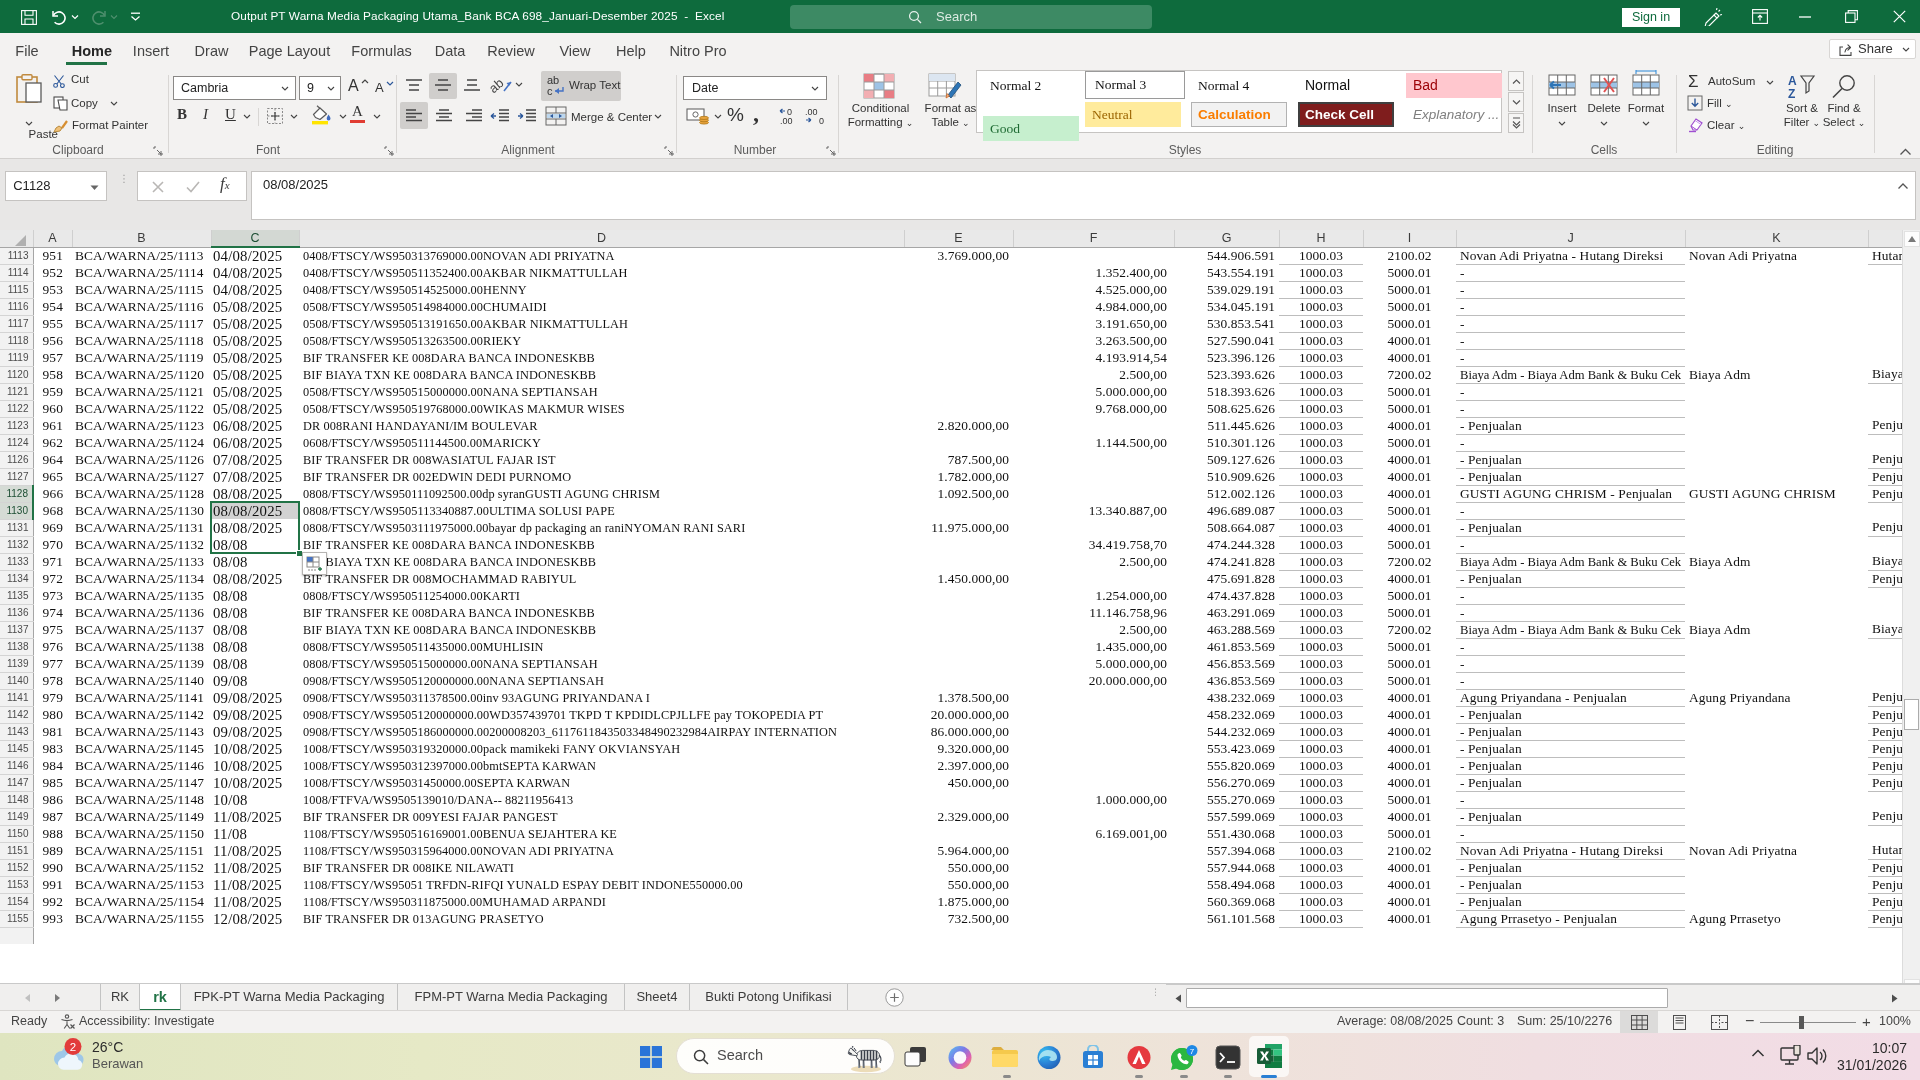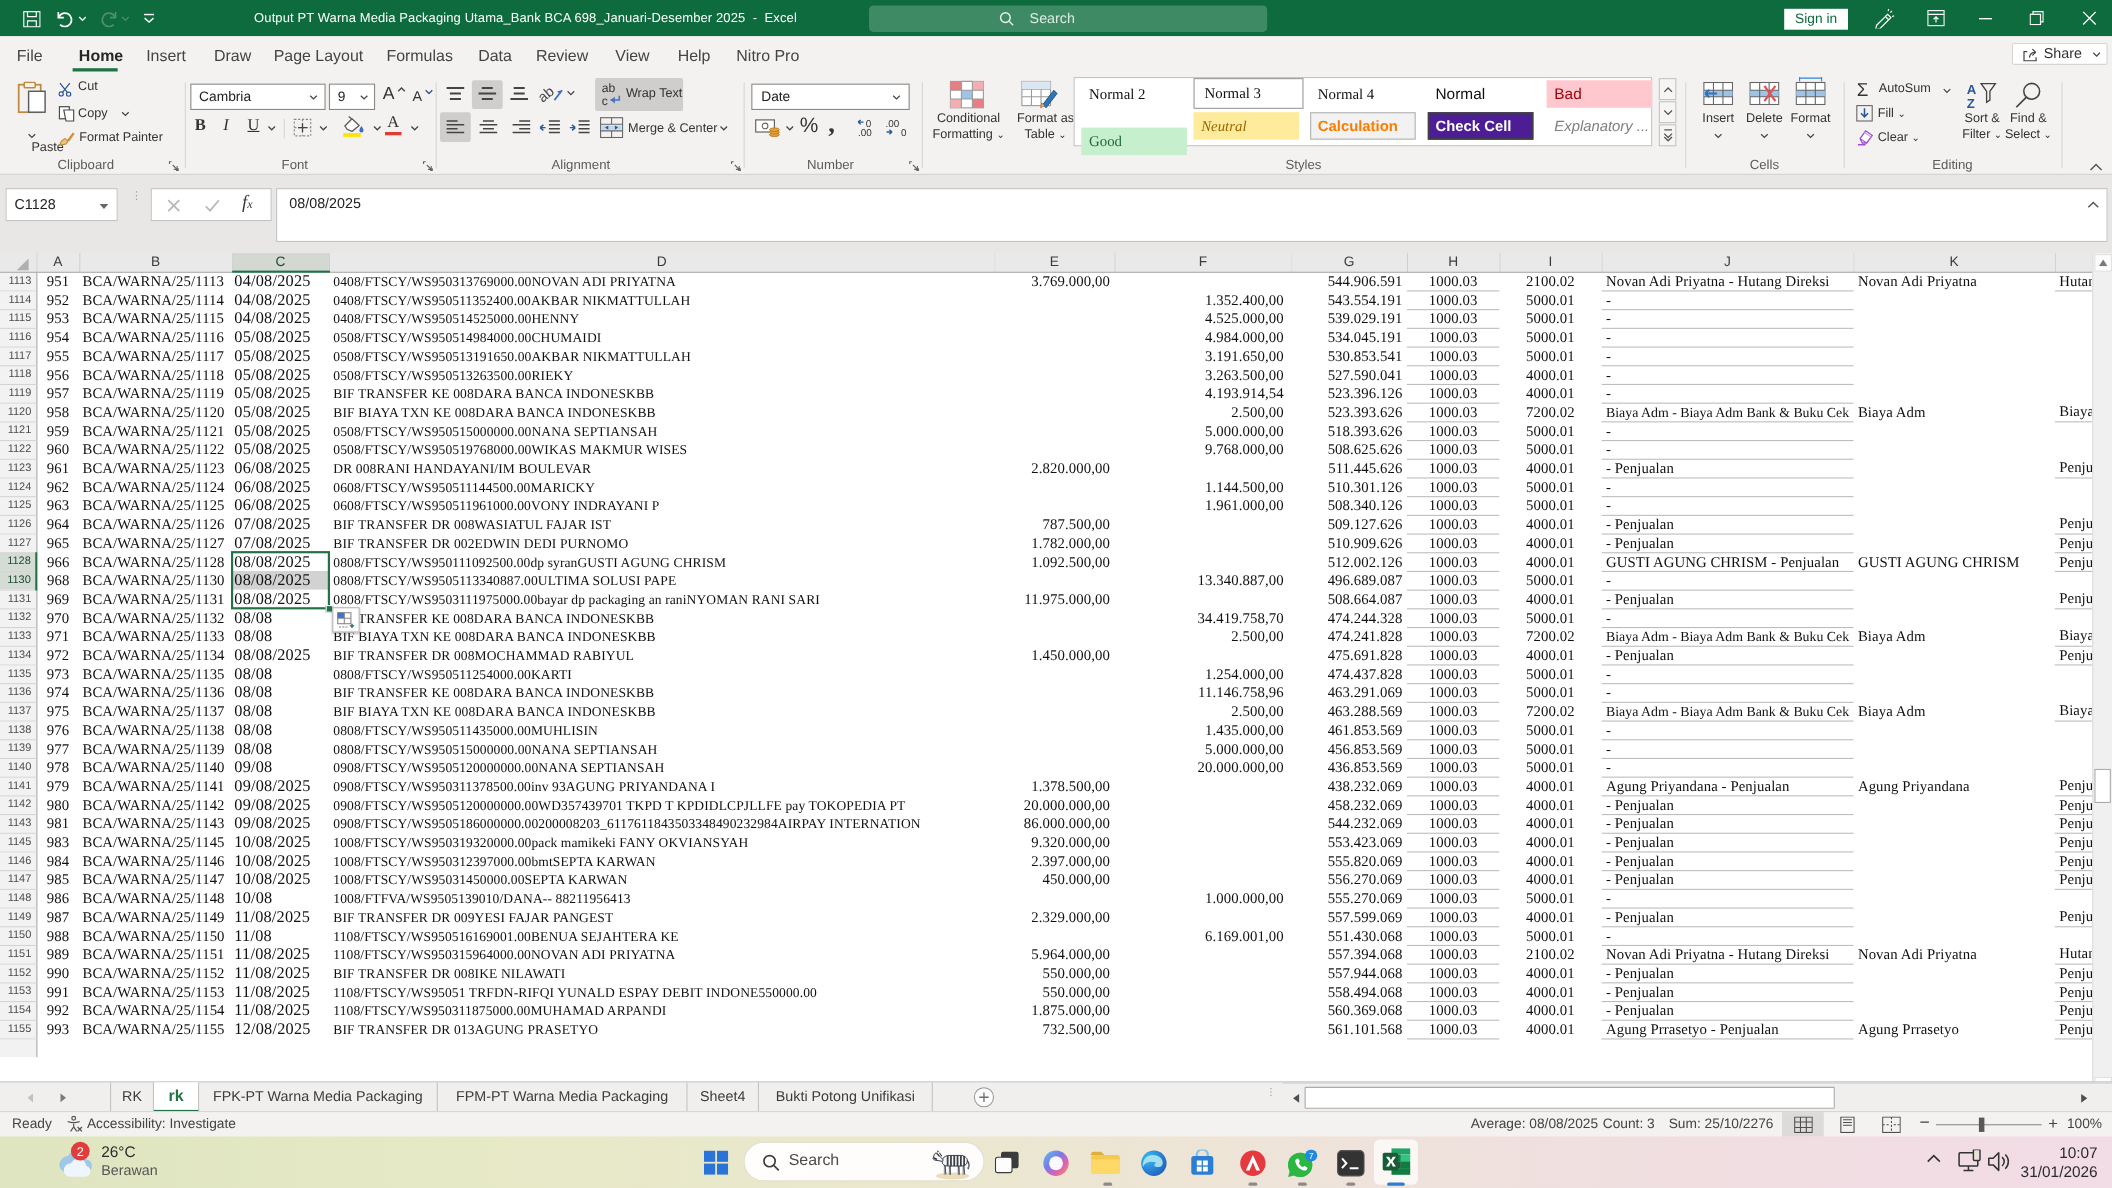--- a/index.html
+++ b/index.html
@@ -452,23 +452,23 @@
       <path d="M1.5 6.5 6.5 1.5 11.5 6.5" fill="none" stroke="#555" stroke-width="1.3"></path>
     </svg>
 </div>
 
 <div class="abs" style="left:983px;top:73px;width:96px;height:25px;font-family:'Liberation Serif',serif;font-size:13.5px;color:#111;line-height:25px;padding-left:7px;">Normal 2</div>
 <div class="abs" style="left:1085px;top:71px;width:100px;height:28px;border:1px solid #9a9a9a;box-shadow:inset 0 0 0 2px #fff;font-family:'Liberation Serif',serif;font-size:13.5px;color:#111;line-height:26px;padding-left:9px;">Normal 3</div>
 <div class="abs" style="left:1191px;top:73px;width:96px;height:25px;font-family:'Liberation Serif',serif;font-size:13.5px;color:#111;line-height:25px;padding-left:7px;">Normal 4</div>
 <div class="abs" style="left:1298px;top:73px;width:96px;height:25px;font-size:14px;color:#111;line-height:25px;padding-left:7px;">Normal</div>
 <div class="abs" style="left:1406px;top:73px;width:96px;height:25px;background:#ffc7ce;font-size:14px;color:#9c0006;line-height:25px;padding-left:7px;">Bad</div>
 <div class="abs" style="left:983px;top:116px;width:96px;height:25px;background:#c6efce;font-family:'Liberation Serif',serif;font-size:13.5px;color:#1f6b33;line-height:25px;padding-left:7px;">Good</div>
-<div class="abs" style="left:1085px;top:102px;width:96px;height:25px;background:#ffeb9c;font-family:'Liberation Serif',serif;font-size:13.5px;color:#9c6500;line-height:25px;padding-left:7px;font-style:italic;">Neutral</div>
+<div class="abs" style="left:1085px;top:102px;width:96px;height:25px;background:#ffeb9c;font-family:'Liberation Serif',serif;font-size:13.5px;color:#9c6500;line-height:25px;padding-left:7px;">Neutral</div>
 <div class="abs" style="left:1191px;top:102px;width:96px;height:25px;background:#f2f2f2;border:1px solid #b2b2b2;font-size:13.5px;font-weight:700;color:#fa7d00;line-height:23px;padding-left:6px;">Calculation</div>
-<div class="abs" style="left:1298px;top:102px;width:96px;height:25px;background:#4c1d95;border:2px solid #3f3f3f;font-size:13.5px;font-weight:700;color:#fff;line-height:21px;padding-left:5px;">Check Cell</div>
+<div class="abs" style="left:1298px;top:102px;width:96px;height:25px;background:#7f1d1d;border:2px solid #3f3f3f;font-size:13.5px;font-weight:700;color:#fff;line-height:21px;padding-left:5px;">Check Cell</div>
 <div class="abs" style="left:1406px;top:102px;width:96px;height:25px;font-style:italic;font-size:13.5px;color:#7f7f7f;line-height:25px;padding-left:7px;">Explanatory ...</div>
 <div class="abs" style="left:1508px;top:71px;width:16px;height:20px;border:1px solid #c6c4c2;background:#f6f5f4;">
     <svg style="position:absolute;left:3px;top:6px" width="9" height="7" viewBox="0 0 9 7">
       <path d="M1 5.5 4.5 2 8 5.5" fill="none" stroke="#555" stroke-width="1.2"></path>
     </svg>
   </div>
 <div class="abs" style="left:1508px;top:92px;width:16px;height:20px;border:1px solid #c6c4c2;background:#f6f5f4;">
     <svg style="position:absolute;left:3px;top:6px" width="9" height="7" viewBox="0 0 9 7">
       <path d="M1 1.5 4.5 5 8 1.5" fill="none" stroke="#555" stroke-width="1.2"></path>
     </svg>
@@ -711,35 +711,20 @@
           <td class="cE"></td>
           <td class="cF">1.144.500,00</td>
           <td class="cG">510.301.126</td>
           <td class="cH">1000.03</td>
           <td class="cI">5000.01</td>
           <td class="cJ">-</td>
           <td class="cK"></td>
           <td class="cL"></td>
         </tr>
 <tr>
-          <td class="rh">1125</td>
-          <td class="cA">963</td>
-          <td class="cB">BCA/WARNA/25/1125</td>
-          <td class="cC">06/08/2025</td>
-          <td class="cD">0608/FTSCY/WS950511961000.00VONY INDRAYANI P</td>
-          <td class="cE"></td>
-          <td class="cF">1.961.000,00</td>
-          <td class="cG">508.340.126</td>
-          <td class="cH">1000.03</td>
-          <td class="cI">5000.01</td>
-          <td class="cJ">-</td>
-          <td class="cK"></td>
-          <td class="cL"></td>
-        </tr>
-<tr>
           <td class="rh">1126</td>
           <td class="cA">964</td>
           <td class="cB">BCA/WARNA/25/1126</td>
           <td class="cC">07/08/2025</td>
           <td class="cD">BIF TRANSFER DR 008WASIATUL FAJAR IST</td>
           <td class="cE">787.500,00</td>
           <td class="cF"></td>
           <td class="cG">509.127.626</td>
           <td class="cH">1000.03</td>
           <td class="cI">4000.01</td>

